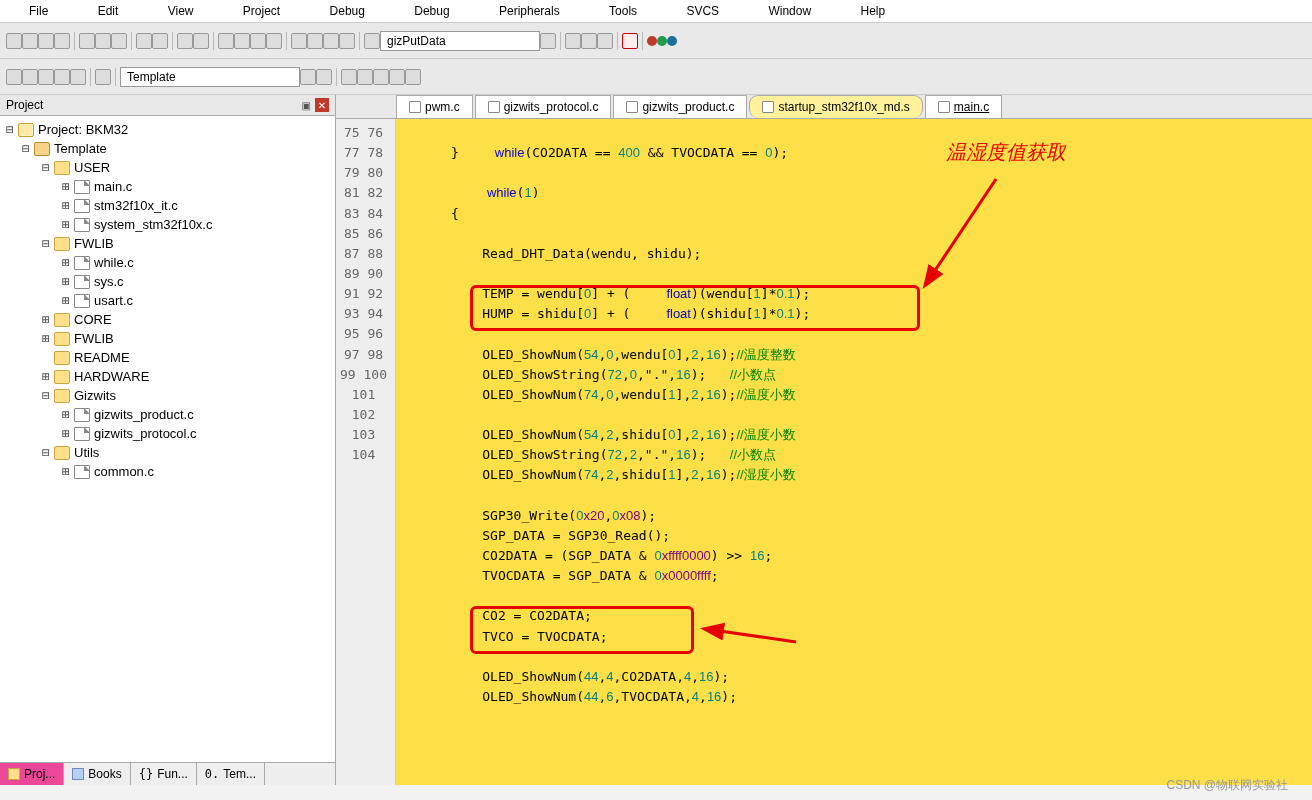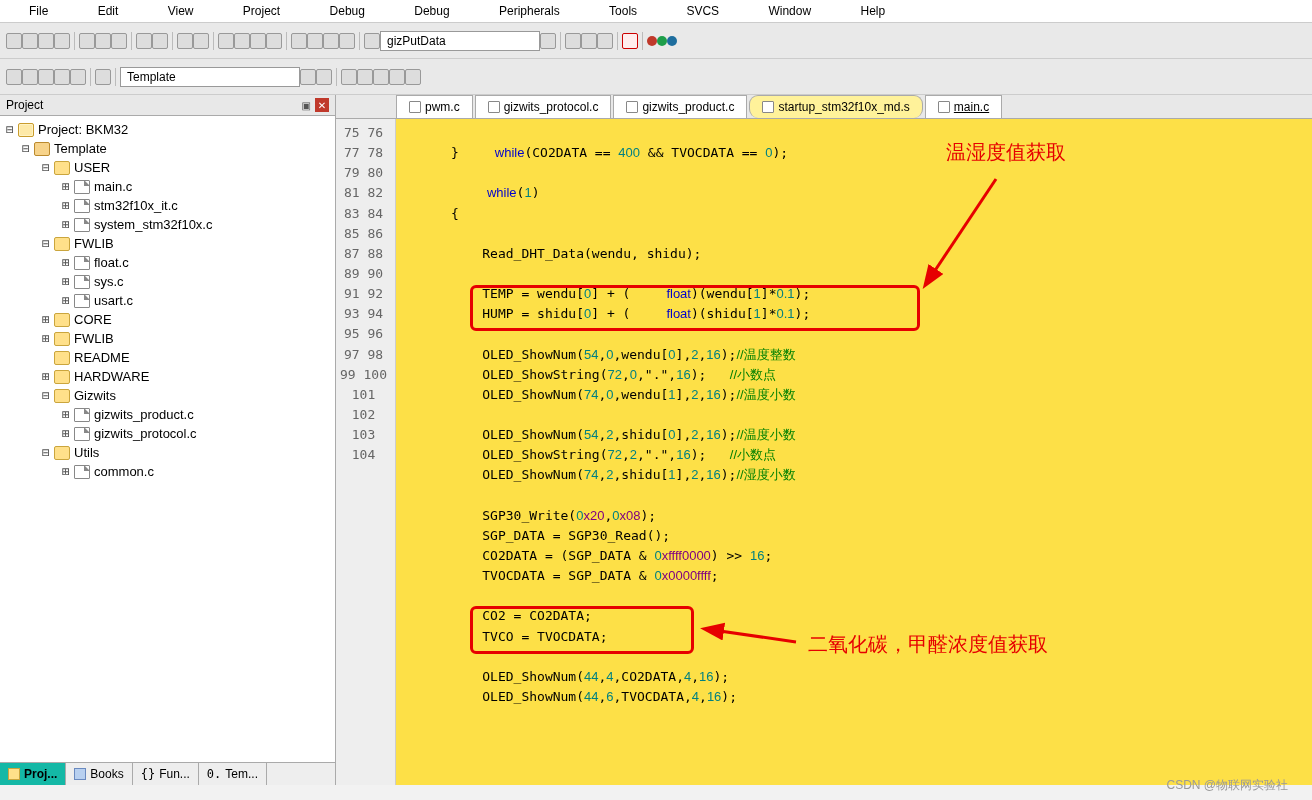--- a/index.html
+++ b/index.html
@@ -18,35 +18,35 @@
   .tree .row{ display:flex; align-items:center; padding:2px 0; white-space:nowrap;}
   .tree .exp{width:12px;text-align:center;color:#555;margin-right:2px;font-family:monospace;}
   .tree .ico{width:16px;height:14px;margin-right:4px;display:inline-block;background:#ffe08a;border:1px solid #caa53d;border-radius:2px;}
   .tree .ico.file{background:#fff;border:1px solid #888;border-radius:1px;position:relative;}
   .tree .ico.file::after{content:"";position:absolute;top:-1px;right:-1px;border:3px solid transparent;border-left-color:#888;border-bottom-color:#888;}
   .tree .ico.proj{background:#fde9a8;border:1px solid #c99c2e;border-radius:2px;box-shadow:inset 0 0 0 1px #fff3c4;}
   .tree .ico.cfg{background:#f7d38a;border:1px solid #bb8a2e;}
   .tree .d0{padding-left:4px;} .tree .d1{padding-left:20px;} .tree .d2{padding-left:40px;} .tree .d3{padding-left:60px;}
   .bottom-tabs{border-top:1px solid #aaa;display:flex;background:#eee;}
   .bottom-tabs .tab{padding:4px 8px;border-right:1px solid #aaa;display:flex;align-items:center;gap:4px;}
-  .bottom-tabs .tab.active{background:#14b8a6;font-weight:bold;}
+  .bottom-tabs .tab.active{background:#ec4899;}
   .editor { flex:1; display:flex; flex-direction:column; background:#fde047;}
   .file-tabs { display:flex; background:#e8e8e8; border-bottom:1px solid #aaa; padding-left:60px;}
   .ftab{padding:4px 12px;border:1px solid #aaa;border-bottom:none;margin-right:2px;background:#fff;display:flex;align-items:center;gap:4px;font-size:12px;}
   .ftab.yellow{background:#fff29a;border-radius:9px;}
   .ftab .dot{width:12px;height:12px;border:1px solid #888;border-radius:1px;background:#fff;}
   .code-wrap{flex:1;display:flex;overflow:hidden;position:relative;}
   .gutter{background:#eeeeee;border-right:1px solid #ccc;width:60px;text-align:center;padding:4px 8px 4px 4px;color:#666;font:13px/1.55 Consolas,monospace;}
   .code{flex:1;padding:4px 8px;font:13px/1.55 Consolas,monospace;white-space:pre;overflow:hidden;}
   .kw{color:#0000cc;margin-left:36px;}
   .num{color:#008080;}
   .cm{color:#008000;}
   .hex{color:#800080;}
   .redbox{position:absolute;border:3px solid #e60000;border-radius:6px;}
-  .redlabel{position:absolute;color:#e60000;font-size:20px;font-family:"Microsoft YaHei";}
+  .redlabel{position:absolute;color:#e60000;font-size:20px;font-family:"Microsoft YaHei";font-style:italic;}
   .arrow{position:absolute;}
   .watermark{position:absolute;right:24px;bottom:6px;color:#999;font-size:12px;}
 </style>
 </head>
 <body>
 
 <div class="menubar">
   <span>File</span>
   <span>Edit</span>
   <span>View</span>
@@ -163,21 +163,21 @@
           <span>system_stm32f10x.c</span>
         </div>
         <div class="row d2">
           <span class="exp">⊟</span>
           <span class="ico "></span>
           <span>FWLIB</span>
         </div>
         <div class="row d3">
           <span class="exp">⊞</span>
           <span class="ico file"></span>
-          <span>float.c</span>
+          <span>while.c</span>
         </div>
         <div class="row d3">
           <span class="exp">⊞</span>
           <span class="ico file"></span>
           <span>sys.c</span>
         </div>
         <div class="row d3">
           <span class="exp">⊞</span>
           <span class="ico file"></span>
           <span>usart.c</span>
@@ -331,21 +331,20 @@
           TVCO = TVOCDATA;
 
           OLED_ShowNum(<span class="num">44</span>,<span class="num">4</span>,CO2DATA,<span class="num">4</span>,<span class="num">16</span>);
           OLED_ShowNum(<span class="num">44</span>,<span class="num">6</span>,TVOCDATA,<span class="num">4</span>,<span class="num">16</span>);
 
 </div>
 
       <div class="redbox" style="left:134px;top:166px;width:450px;height:46px;"></div>
       <div class="redbox" style="left:134px;top:487px;width:224px;height:48px;"></div>
       <div class="redlabel" style="left:610px;top:20px;">温湿度值获取</div>
-      <div class="redlabel" style="left:472px;top:512px;">二氧化碳，甲醛浓度值获取</div>
       <svg class="arrow" style="left:570px;top:50px;" width="120" height="130">
         <defs>
             <marker id="ah1" markerWidth="10" markerHeight="10" refX="6" refY="3" orient="auto">
               <path d="M0,0 L0,6 L8,3 z" fill="#e60000"></path>
             </marker>
           </defs>
         <line x1="90" y1="10" x2="20" y2="115" stroke="#e60000" stroke-width="3" marker-end="url(#ah1)"></line>
       </svg>
       <svg class="arrow" style="left:360px;top:498px;" width="110" height="40">
         <defs>

